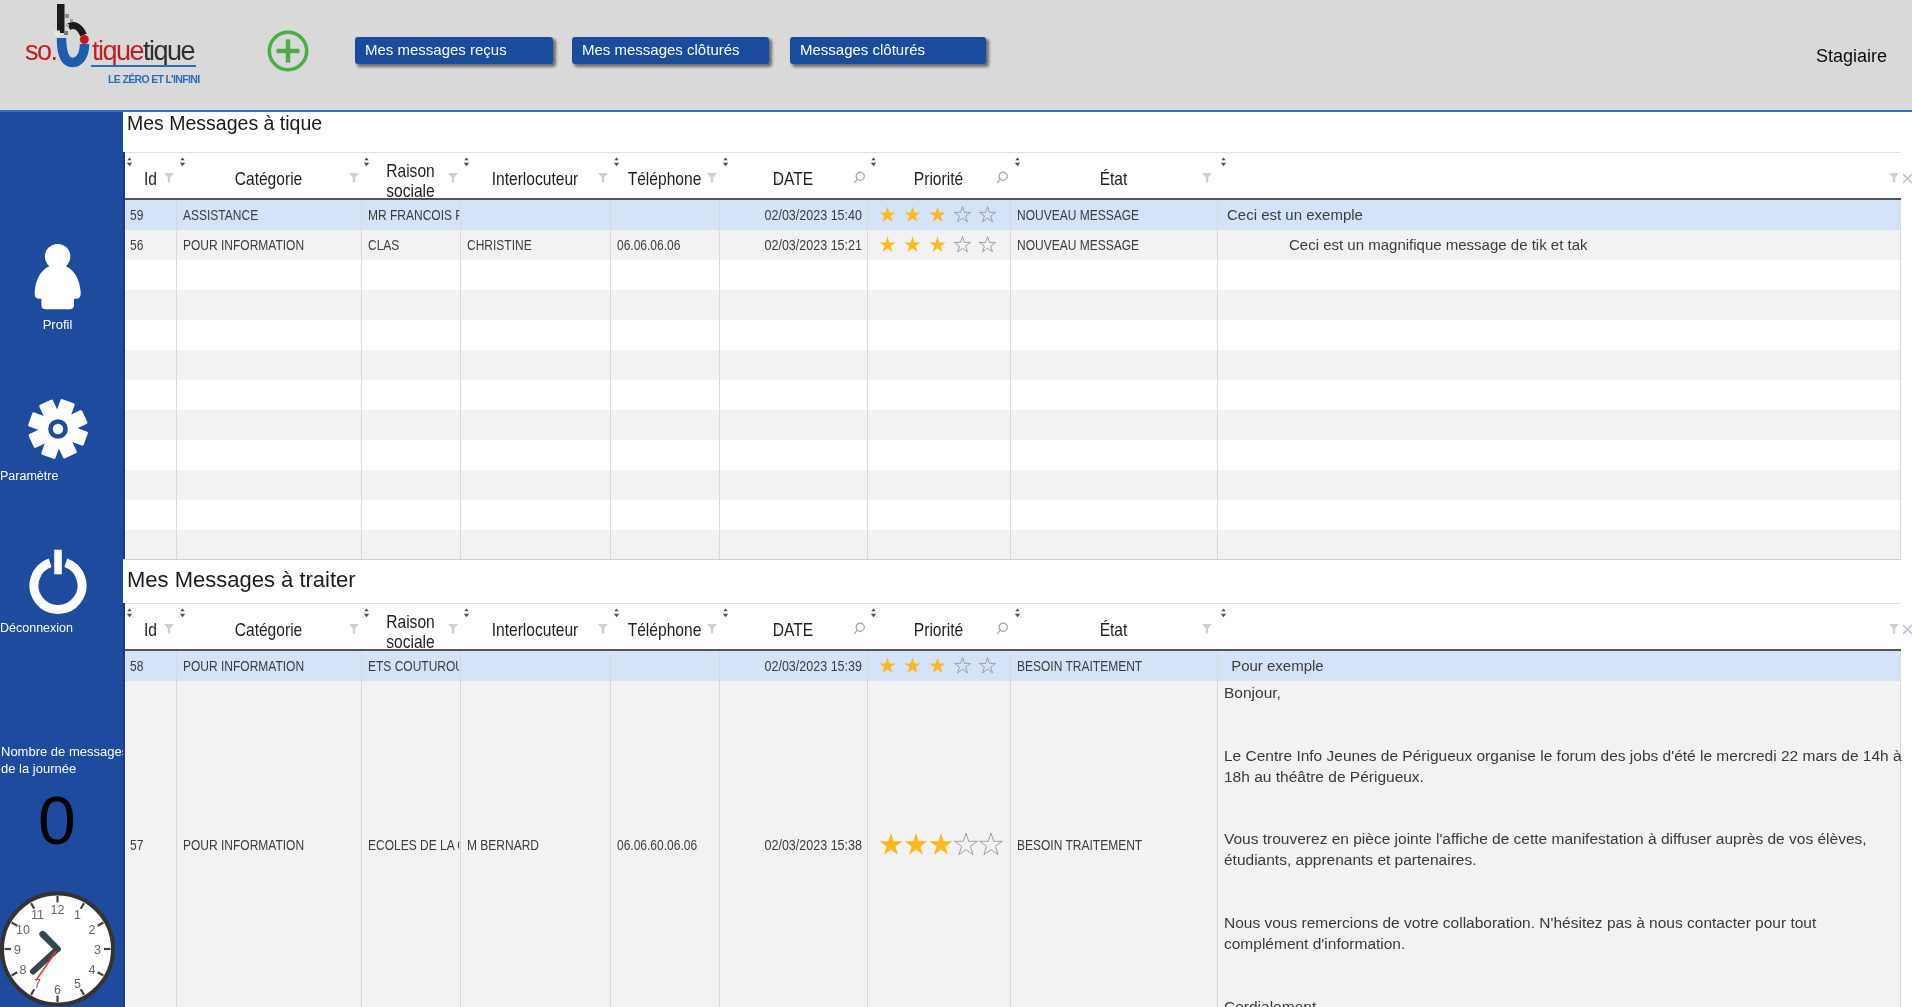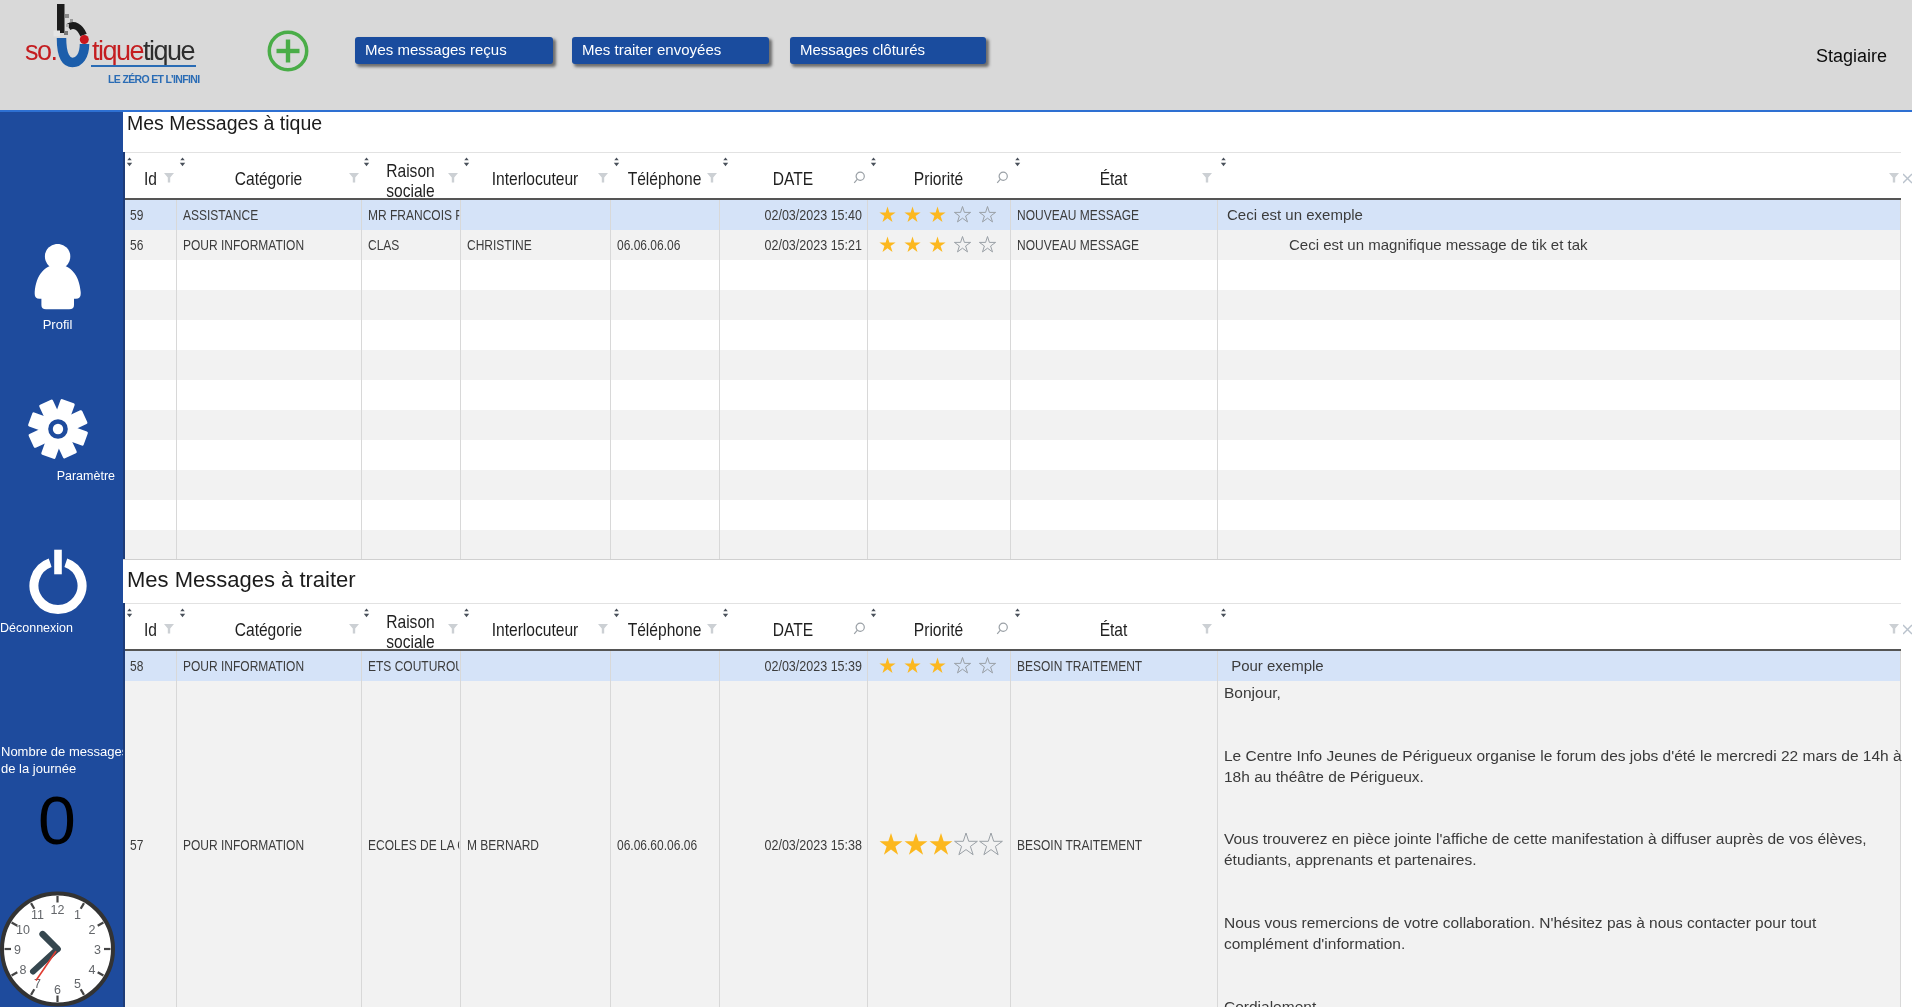--- a/index.html
+++ b/index.html
@@ -27,21 +27,21 @@
 </svg>
 <div class="abs" style="left:92px;top:36px;font-size:27px;letter-spacing:-1.5px"><span style="color:#c41d20">tique</span><span style="color:#2e2e2e">tique</span></div>
 <div class="abs" style="left:91px;top:65px;width:105px;height:2px;background:#2a6cb5"></div>
 <div class="abs" style="left:108px;top:73px;font-size:10.5px;font-weight:bold;letter-spacing:-0.65px;color:#2a6cb5">LE ZÉRO ET L’INFINI</div>
 <svg class="abs" style="left:266px;top:29px" width="45" height="45">
 <circle cx="22" cy="22" r="18.7" fill="none" stroke="#4aad48" stroke-width="3.5"></circle>
 <line x1="10.5" y1="22" x2="33.5" y2="22" stroke="#4aad48" stroke-width="4.4"></line>
 <line x1="22" y1="10.5" x2="22" y2="33.5" stroke="#4aad48" stroke-width="4.4"></line>
 </svg>
 <div class="abs" style="left:355px;top:37px;width:198px;height:27px;background:#1a4c9e;border-radius:3px;box-shadow:2.5px 2.5px 3px rgba(90,90,90,0.85);color:#fff;font-size:15px;line-height:26px;padding-left:10px">Mes messages reçus</div>
-<div class="abs" style="left:572px;top:37px;width:197px;height:27px;background:#1a4c9e;border-radius:3px;box-shadow:2.5px 2.5px 3px rgba(90,90,90,0.85);color:#fff;font-size:15px;line-height:26px;padding-left:10px">Mes traiter envoyées</div>
+<div class="abs" style="left:572px;top:37px;width:197px;height:27px;background:#1a4c9e;border-radius:3px;box-shadow:2.5px 2.5px 3px rgba(90,90,90,0.85);color:#fff;font-size:15px;line-height:26px;padding-left:10px">Mes messages clôturés</div>
 <div class="abs" style="left:790px;top:37px;width:196px;height:27px;background:#1a4c9e;border-radius:3px;box-shadow:2.5px 2.5px 3px rgba(90,90,90,0.85);color:#fff;font-size:15px;line-height:26px;padding-left:10px">Messages clôturés</div>
 <div class="abs" style="left:1816px;top:46px;font-size:18px;color:#0c0c0c">Stagiaire</div>
 <div class="abs" style="left:0;top:112px;width:123px;height:895px;background:#1e4b9d"></div>
 <svg class="abs" style="left:29px;top:244px" width="58" height="66">
 <circle cx="28.6" cy="12.6" r="12.7" fill="#fff"></circle>
 <path d="M28.6 20.5 C16 20.5 7 31 5.7 48 L5.7 50 Q5.7 54.8 10.5 54.8 L12.4 54.8 L12.4 61 Q12.4 65.3 17 65.3 L40.2 65.3 Q45 65.3 45 61 L45 54.8 L46.9 54.8 Q51.7 54.8 51.7 50 L51.7 48 C50.4 31 41.2 20.5 28.6 20.5 Z" fill="#fff"></path>
 </svg>
 <div class="abs" style="left:0;top:317px;width:115px;text-align:center;font-size:13px;color:#fff">Profil</div>
 <svg class="abs" style="left:26px;top:397px" width="64" height="64">
 <g transform="translate(32,32)">
@@ -49,21 +49,21 @@
 <rect x="-29.5" y="-7.5" width="59" height="15" rx="1.5"></rect>
 <rect x="-7.5" y="-29.5" width="15" height="59" rx="1.5"></rect>
 <rect x="-29.5" y="-7.5" width="59" height="15" rx="1.5" transform="rotate(45)"></rect>
 <rect x="-29.5" y="-7.5" width="59" height="15" rx="1.5" transform="rotate(-45)"></rect>
 </g>
 <circle r="15.2" fill="#fff"></circle>
 <circle r="9.8" fill="#1e4b9d"></circle>
 <circle r="5.2" fill="#fff"></circle>
 </g>
   </svg>
-<div class="abs" style="left:0;top:469px;width:115px;text-align:right;font-size:12.5px;color:#fff">Paramètre</div>
+<div class="abs" style="left:0;top:469px;width:115px;text-align:left;font-size:12.5px;color:#fff">Paramètre</div>
 <svg class="abs" style="left:28px;top:548px" width="60" height="70">
 <g transform="translate(30,37.5)">
 <path d="M -7.8 -22.7 A 24 24 0 1 0 7.8 -22.7" fill="none" stroke="#fff" stroke-width="9"></path>
 <rect x="-5" y="-37" width="10" height="27" fill="#fff" stroke="#1e4b9d" stroke-width="2.4"></rect>
 </g>
   </svg>
 <div class="abs" style="left:0;top:621px;width:115px;text-align:left;font-size:12.5px;color:#fff">Déconnexion</div>
 <div class="abs" style="left:1px;top:743px;width:124px;font-size:13px;line-height:17px;color:#fff;white-space:nowrap;overflow:hidden">Nombre de messages<br>de la journée</div>
 <div class="abs" style="left:0;top:781px;width:114px;text-align:center;font-size:68px;color:#000">0</div>
 <svg class="abs" style="left:0;top:891px" width="116" height="116" viewBox="0 0 116 116">

